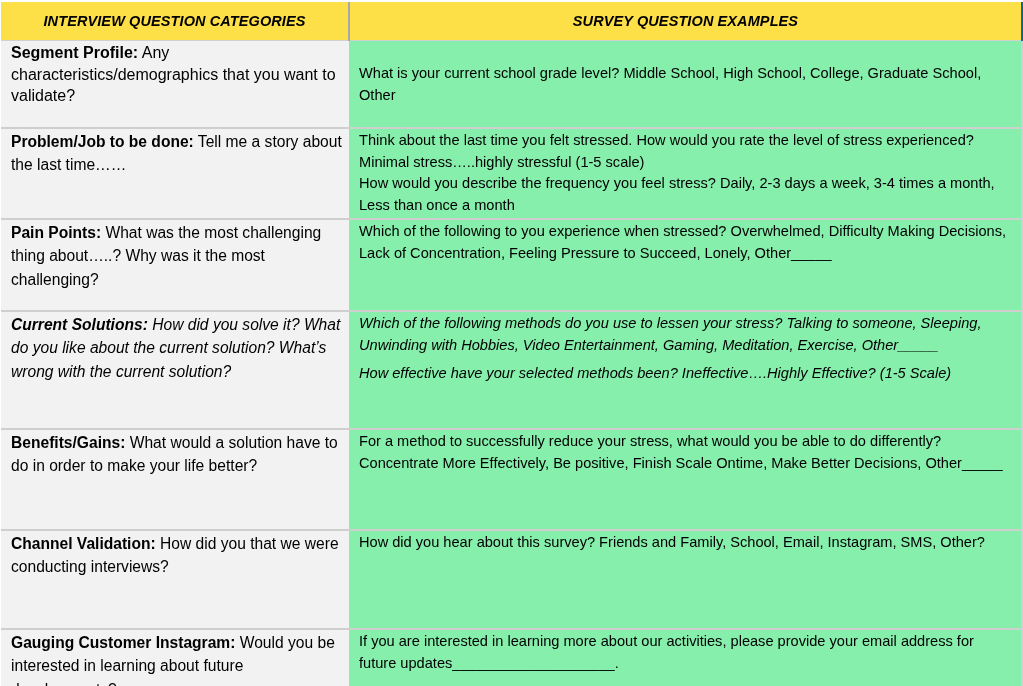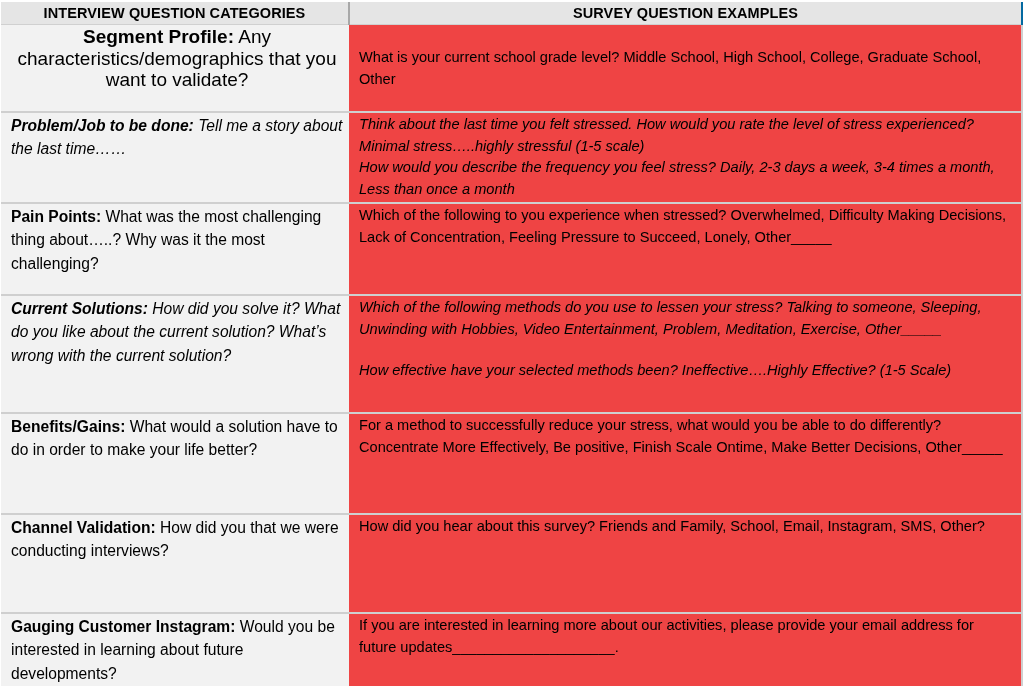--- a/index.html
+++ b/index.html
@@ -18,64 +18,65 @@
       position: absolute;
       left: 1px;
       top: 2px;
       width: 1021px;
       border-collapse: collapse;
       table-layout: fixed;
     }
     .doc-table col.c1 { width: 348px; }
     .doc-table col.c2 { width: 673px; }
     .doc-table th {
-      background: #e5e5e5;
+      background: #fde047;
       font-weight: bold;
       font-size: 14.5px;
       height: 22px;
-      padding: 0;
+      padding: 8px;
       text-align: center;
       border-right: 2px solid #a8a8a8;
       border-bottom: 1px solid #d0d0d0;
       letter-spacing: 0.1px;
+      font-style: italic;
     }
     .doc-table th:last-child {
       border-right: 2px solid #0369a1;
     }
     .doc-table td {
       vertical-align: top;
       border-bottom: 2px solid #cfcfcf;
       padding: 0;
     }
     .doc-table td.cat {
       background: #f2f2f2;
       font-size: 15.6px;
       line-height: 23.3px;
       padding: 1px 6px 0 10px;
     }
     .doc-table td.ex {
-      background: #ef4444;
+      background: #86efac;
       font-size: 14.6px;
       line-height: 21.5px;
       padding: 1px 10px 0 10px;
       border-right: 2px solid #cfcfcf;
     }
     .cat b { font-weight: bold; }
     .ex p { margin: 0; }
-    .ex p.gap { margin-top: 20px; }
+    .ex p.gap { margin-top: 7px; }
 
     .r1 td { height: 64px; }
-    .r2 td { height: 88px; font-style: italic; }
+    .r2 td { height: 88px; }
     .r3 td { height: 89px; margin-top: 23px; }
     .r4 td { height: 115px; font-style: italic; }
     .r5 td { height: 98px; }
     .r6 td { height: 96px; }
     .r7 td { height: 92px; }
 
-    .r1 td.cat { font-size: 19px; line-height: 21.5px; text-align: center; }
+    .r1 td.cat { font-size: 16px; line-height: 21.5px; }
     .r1 td.ex { padding-top: 22px; }
   </style>
 </head>
 <body>
 
 <table class="doc-table">
   <colgroup>
       <col class="c1">
       <col class="c2">
     </colgroup>
@@ -101,21 +102,21 @@
     </tr>
     <tr class="r3">
       <td class="cat"><b>Pain Points:</b><span> What was the most challenging thing about…..? Why was it the most challenging?</span></td>
       <td class="ex">
           <p>Which of the following to you experience when stressed? Overwhelmed, Difficulty Making Decisions, Lack of Concentration, Feeling Pressure to Succeed, Lonely, Other_____</p>
         </td>
     </tr>
     <tr class="r4">
       <td class="cat"><b>Current Solutions:</b><span> How did you solve it? What do you like about the current solution? What’s wrong with the current solution?</span></td>
       <td class="ex">
-        <p>Which of the following methods do you use to lessen your stress? Talking to someone, Sleeping, Unwinding with Hobbies, Video Entertainment, Problem, Meditation, Exercise, Other_____</p>
+        <p>Which of the following methods do you use to lessen your stress? Talking to someone, Sleeping, Unwinding with Hobbies, Video Entertainment, Gaming, Meditation, Exercise, Other_____</p>
         <p class="gap">How effective have your selected methods been? Ineffective….Highly Effective?  (1-5 Scale)</p>
       </td>
     </tr>
     <tr class="r5">
       <td class="cat"><b>Benefits/Gains:</b><span> What would a solution have to do in order to make your life better?</span></td>
       <td class="ex">
           <p>For a method to successfully reduce your stress, what would you be able to do differently? Concentrate More Effectively, Be positive, Finish Scale Ontime, Make Better Decisions, Other_____</p>
         </td>
     </tr>
     <tr class="r6">

